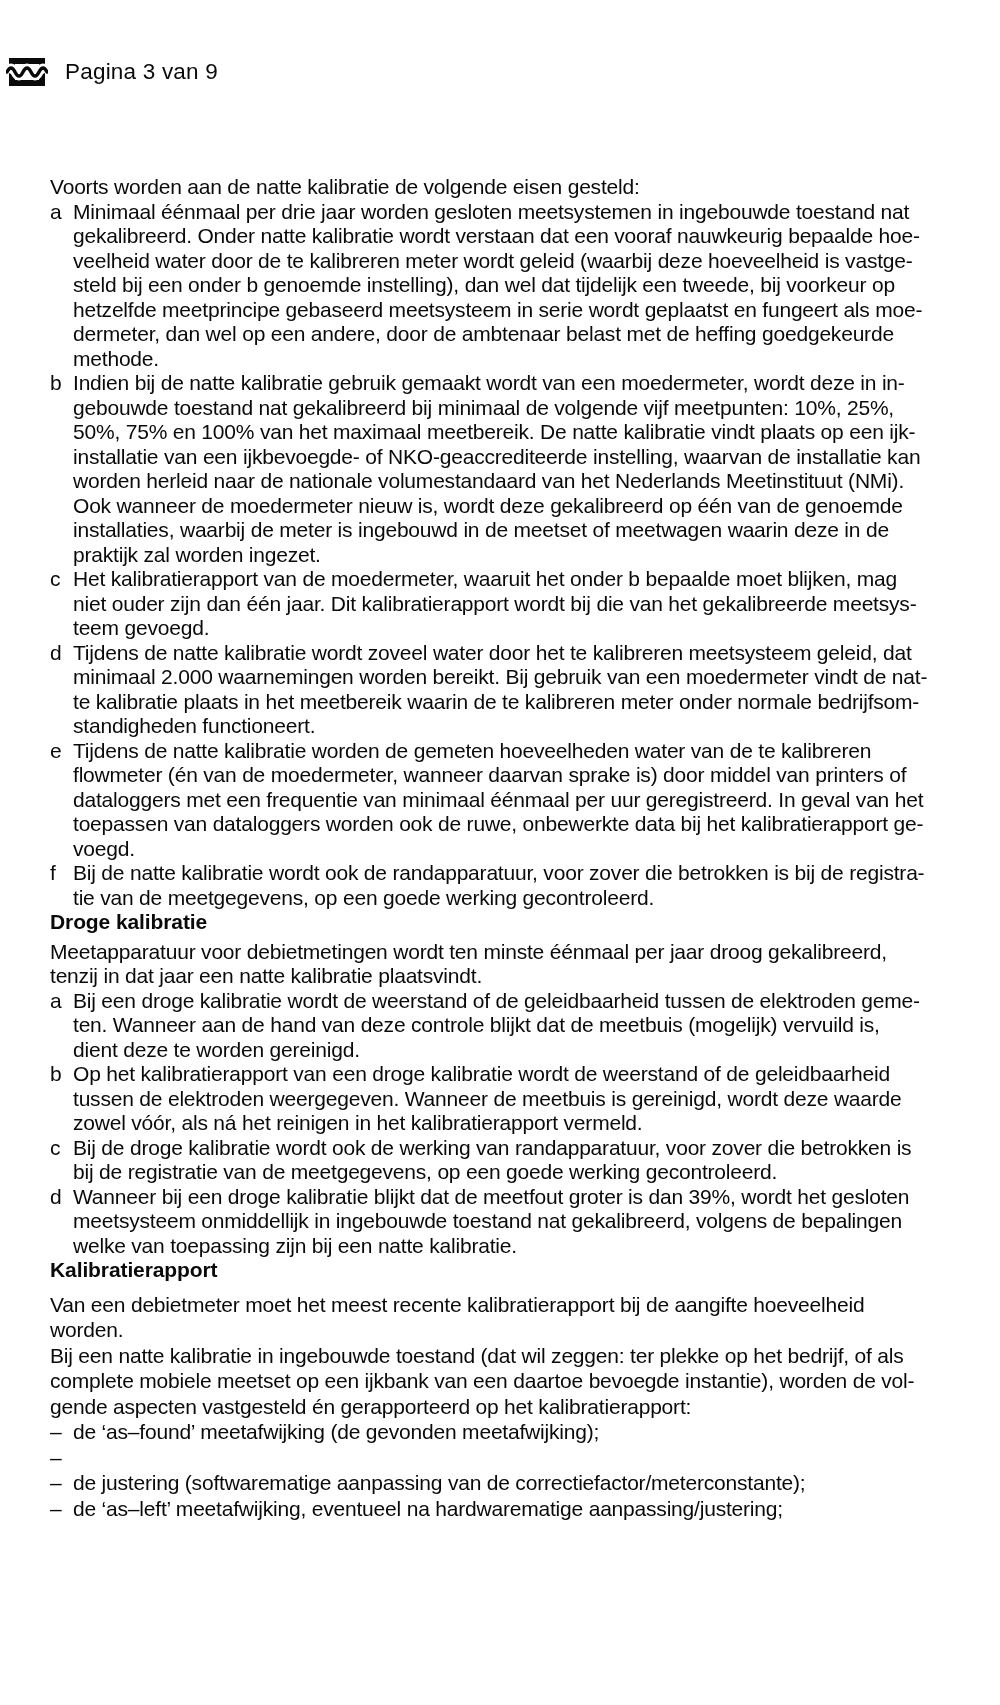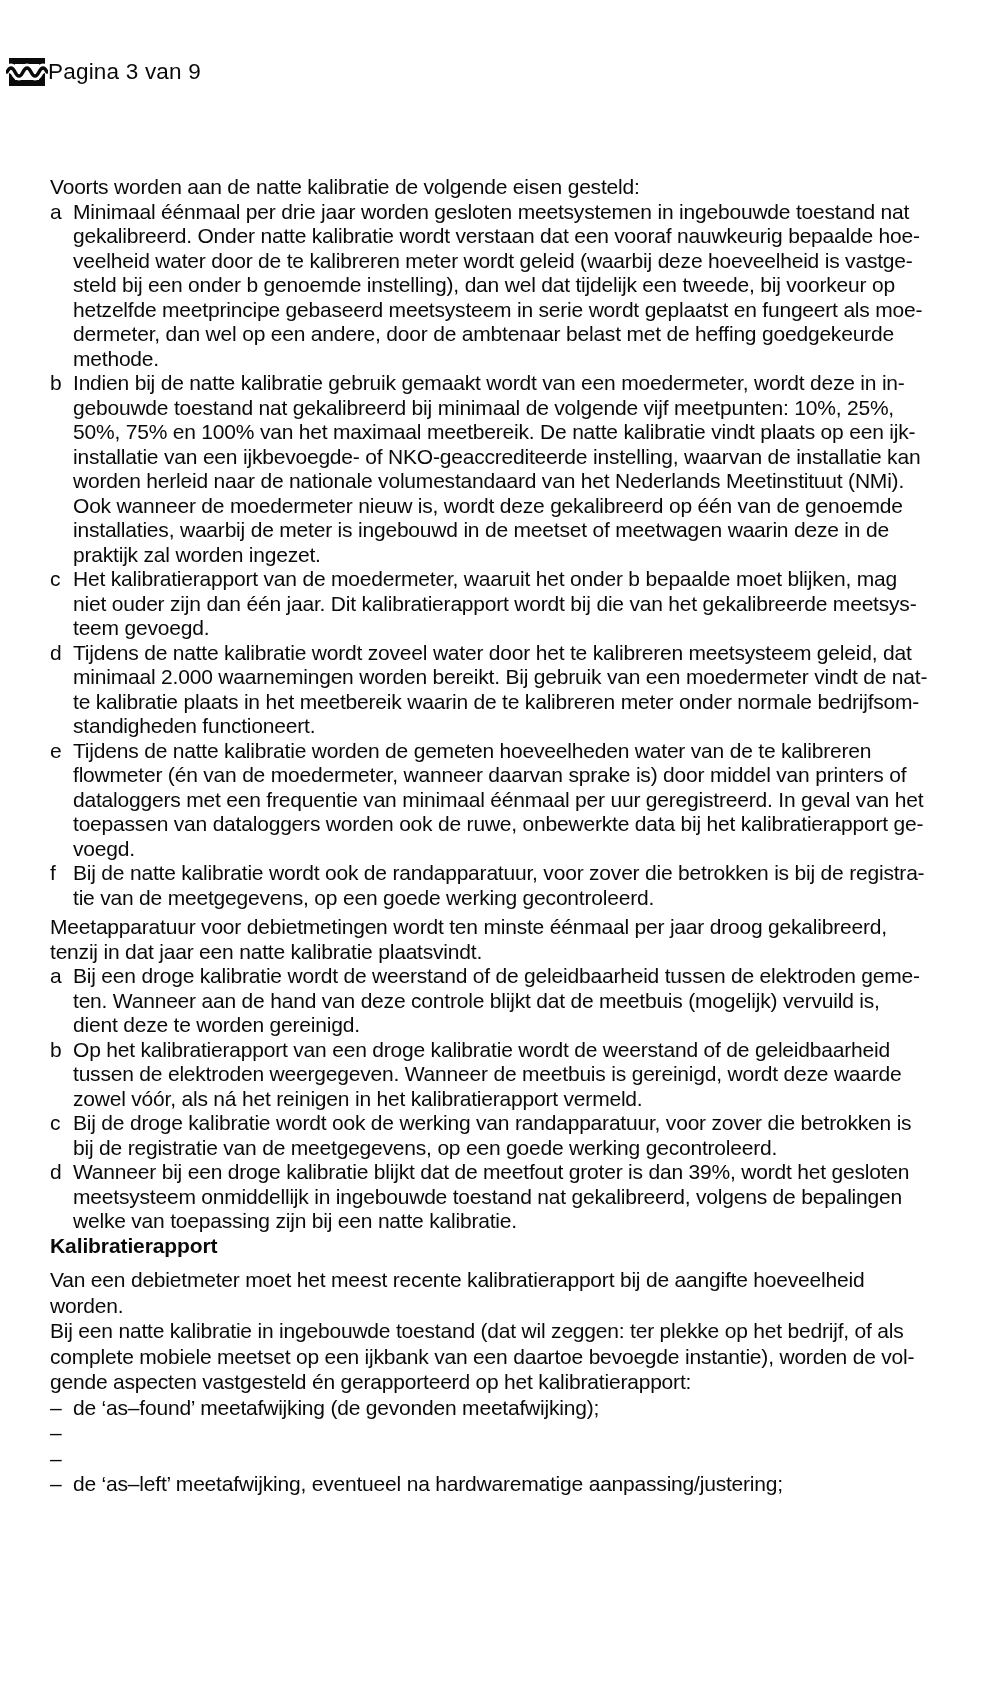--- a/index.html
+++ b/index.html
@@ -9,21 +9,21 @@
     font-family: "Liberation Sans", sans-serif;
     color: #0a0a0a;
     position: relative;
     overflow: hidden;
   }
   .page { position: absolute; inset: 0; }
 
   
   .hdr {
     position: absolute; left: 6px; top: 54px;
-    display: flex; align-items: center; 
+    display: flex; align-items: center; gap: 17px;
   }
   .hdr .logo { flex: none; display: block; }
   .hdr .pageno {
     font-size: 22.5px; line-height: 36px; color: #0a0a0a;
     letter-spacing: 0.2px;
   }
 
   
   .main {
     position: absolute; left: 50px; top: 175px; width: 890px;
@@ -113,20 +113,21 @@
 toepassen van dataloggers worden ook de ruwe, onbewerkte data bij het kalibratierapport ge-
 voegd.</div>
       </div>
       <div class="litem">
         <span class="marker">f</span>
         <div class="itext">Bij de natte kalibratie wordt ook de randapparatuur, voor zover die betrokken is bij de registra-
 tie van de meetgegevens, op een goede werking gecontroleerd.</div>
       </div>
     </div>
 
+    <h2 class="heading h-droge">Droge kalibratie</h2>
 
     <div class="pre p-meet">Meetapparatuur voor debietmetingen wordt ten minste éénmaal per jaar droog gekalibreerd,
 tenzij in dat jaar een natte kalibratie plaatsvindt.</div>
 
 
     <div class="llist">
       <div class="litem">
         <span class="marker">a</span>
         <div class="itext">Bij een droge kalibratie wordt de weerstand of de geleidbaarheid tussen de elektroden geme-
 ten. Wanneer aan de hand van deze controle blijkt dat de meetbuis (mogelijk) vervuild is,
@@ -163,20 +164,21 @@
       <div class="dlist">
         <div class="ditem">
           <span class="marker">–</span>
           <div class="itext">de ‘as–found’ meetafwijking (de gevonden meetafwijking);</div>
         </div>
         <div class="ditem">
           <span class="marker">–</span>
         </div>
         <div class="ditem">
           <span class="marker">–</span>
+          <div class="itext">de justering (softwarematige aanpassing van de correctiefactor/meterconstante);</div>
         </div>
         <div class="ditem">
           <span class="marker">–</span>
           <div class="itext">de ‘as–left’ meetafwijking, eventueel na hardwarematige aanpassing/justering;</div>
         </div>
       </div>
     </div>
 
   </div>
 </div>

